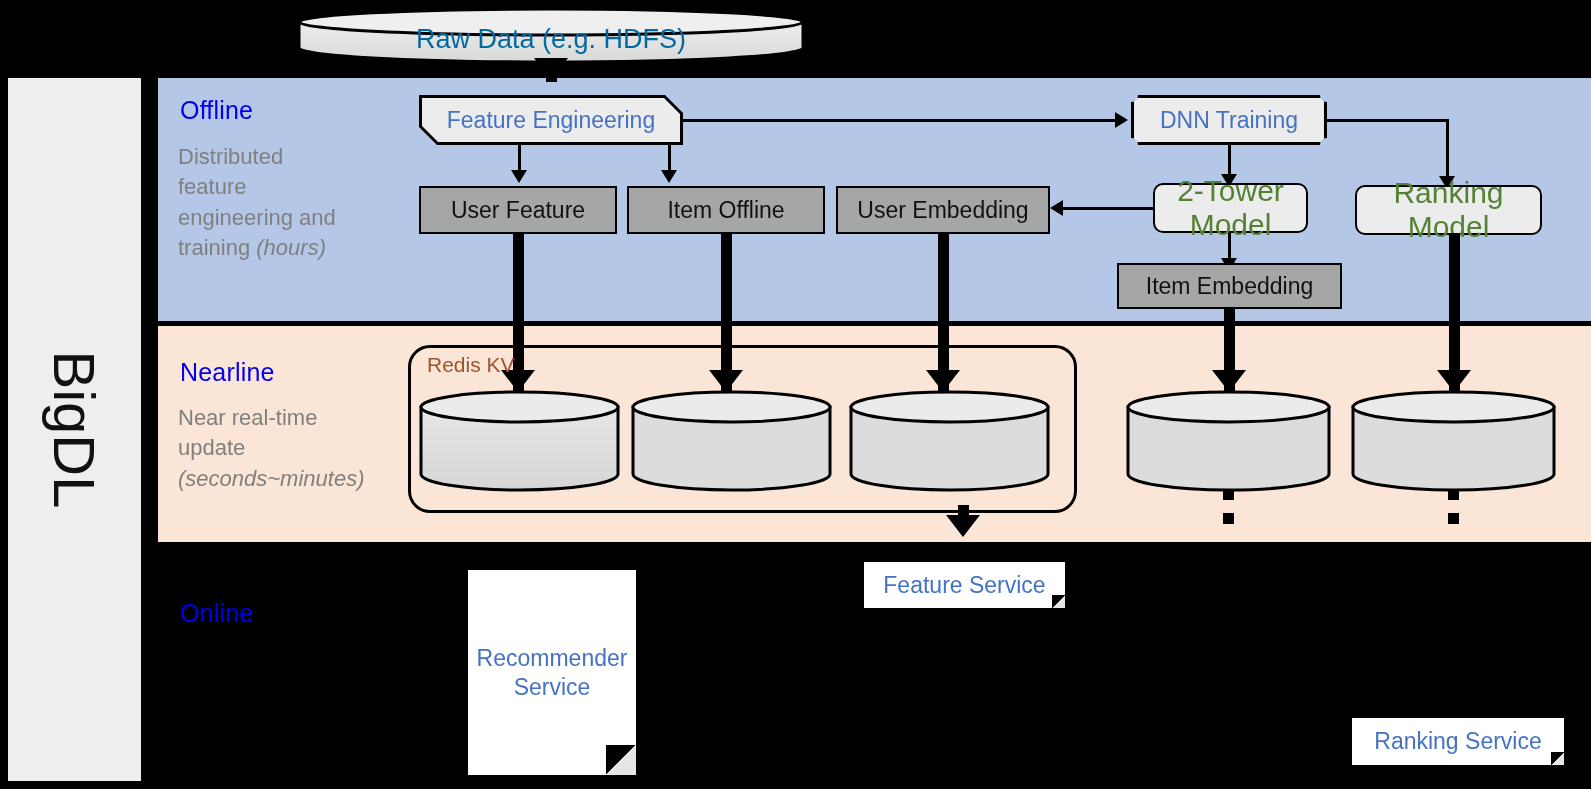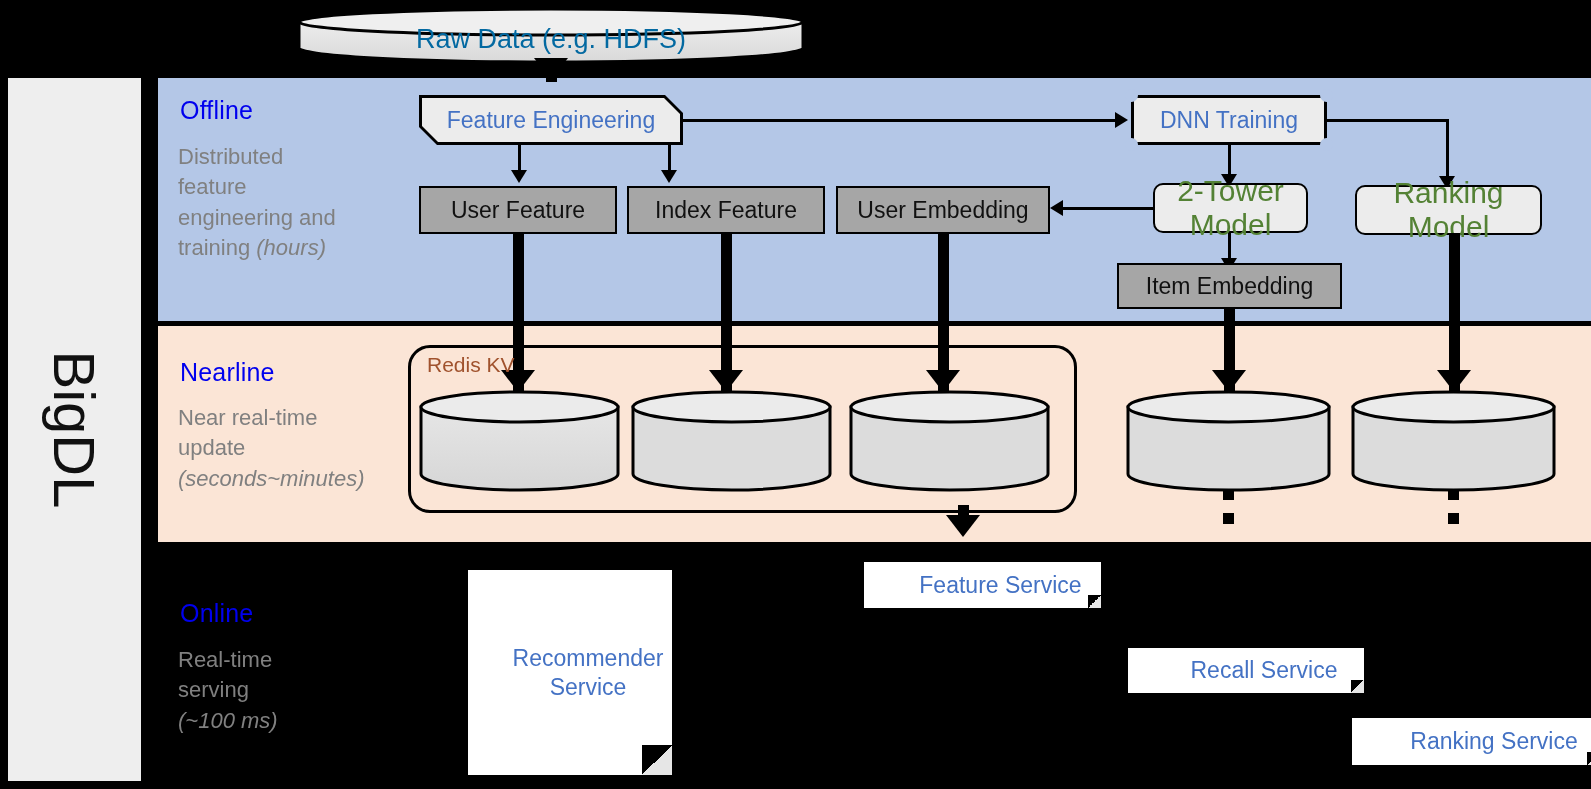--- a/index.html
+++ b/index.html
@@ -98,21 +98,20 @@
   }
   .redis-label{
     position:absolute;font-size:21px;color:#a0522d;
   }
 
   
   .svc{
     position:absolute;background:#fff;color:#4472c4;font-size:23px;
     display:flex;align-items:center;justify-content:center;text-align:center;
     line-height:1.25;
-    padding-left:36px;
   }
   .svc .fold{
     position:absolute;right:0;bottom:0;width:13px;height:13px;
     background:linear-gradient(135deg,#000 0 50%, #e6e6e6 50% 100%);
   }
   .svc-big .fold{width:30px;height:30px;}
 
   
   .ln{position:absolute;background:#000;}
   .ln-h{height:2.5px;}
@@ -149,25 +148,20 @@
   </div>
 
   <div class="band-title" style="left:180px;top:358px;">Nearline</div>
   <div class="band-sub" style="left:178px;top:403px;width:235px;">
     <span>Near real-time</span><br>
     <span>update</span><br>
     <i>(seconds~minutes)</i>
   </div>
 
   <div class="band-title" style="left:180px;top:599px;">Online</div>
-  <div class="band-sub" style="left:178px;top:645px;width:220px;">
-    <span>Real-time</span><br>
-    <span>serving</span><br>
-    <i>(~100 ms)</i>
-  </div>
 
   <div class="cyl" style="left:296px;top:6px;width:510px;height:58px;">
     <svg width="510" height="58" viewBox="0 0 510 58">
       <defs>
         <linearGradient id="gdisk" x1="0" y1="0" x2="0" y2="1">
           <stop offset="0%" stop-color="#ededed"></stop>
             <stop offset="100%" stop-color="#d9d9d9"></stop>
         </linearGradient>
       </defs>
       <path d="M3,16 L3,42 A252,14 0 0 0 507,42 L507,16 Z" fill="url(#gdisk)" stroke="#000" stroke-width="3"></path>
@@ -209,21 +203,21 @@
   <div class="arrowhead ah-down" style="left:1221px;top:174px;"></div>
 
   <div class="ln ln-h" style="left:1327px;top:119px;width:121px;"></div>
   <div class="ln ln-v" style="left:1446px;top:119px;height:60px;"></div>
   <div class="arrowhead ah-down" style="left:1439px;top:176px;"></div>
 
   <div class="node box-gray" style="left:419px;top:186px;width:198px;height:48px;">
     <span>User Feature</span>
   </div>
   <div class="node box-gray" style="left:627px;top:186px;width:198px;height:48px;">
-    <span>Index Feature</span>
+    <span>Item Offline</span>
   </div>
   <div class="node box-gray" style="left:836px;top:186px;width:214px;height:48px;">
     <span>User Embedding</span>
   </div>
 
   <div class="node box-proc rounded" style="left:1153px;top:183px;width:155px;height:50px;">
     <span class="txt-green">2-Tower Model</span>
   </div>
 
   <div class="node box-proc rounded" style="left:1355px;top:185px;width:187px;height:50px;">
@@ -314,23 +308,19 @@
       <span>Service</span>
     </span>
     <span class="fold"></span>
   </div>
 
   <div class="svc" style="left:864px;top:562px;width:201px;height:46px;">
     <span>Feature Service</span>
     <span class="fold"></span>
   </div>
 
-  <div class="svc" style="left:1128px;top:648px;width:200px;height:45px;">
-    <span>Recall Service</span>
-    <span class="fold"></span>
-  </div>
 
   <div class="svc" style="left:1352px;top:718px;width:212px;height:47px;">
     <span>Ranking Service</span>
     <span class="fold"></span>
   </div>
 
 </div>
 
 </body></html>

